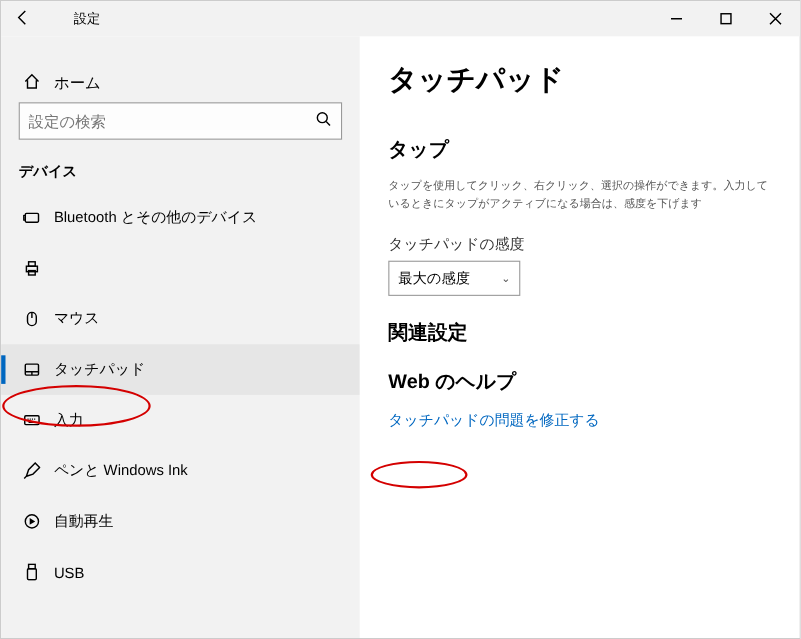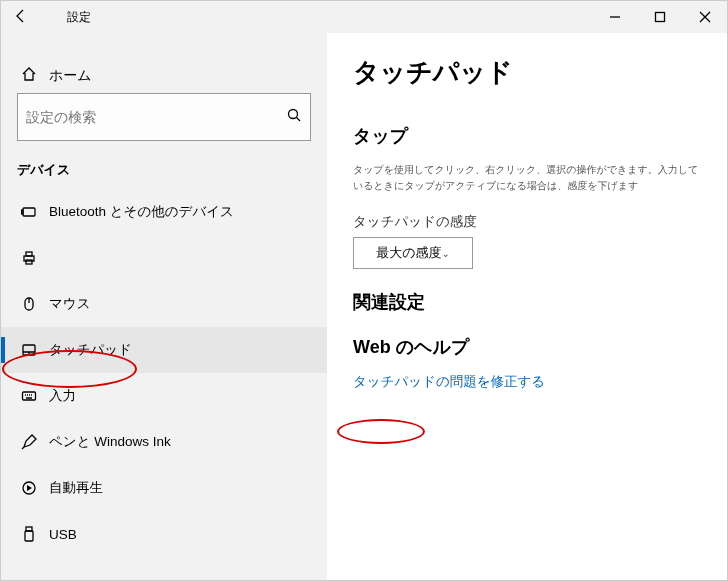--- a/index.html
+++ b/index.html
@@ -7,35 +7,35 @@
   .window { position: relative; width: 728px; height: 581px; display: flex; flex-direction: column; border: 1px solid #ccc; }
   .titlebar { height: 32px; display: flex; align-items: center; background: #f2f2f2; }
   .titlebar .back { width: 40px; text-align: center; font-size: 14px; }
   .titlebar .title { font-size: 12px; margin-left: 6px; padding-left: 20px; }
   .winbtns { margin-left: auto; display: flex; }
   .winbtns div { width: 45px; height: 32px; display: flex; align-items: center; justify-content: center; font-size: 12px; font-family: "Segoe UI Symbol", sans-serif; }
   .body { flex: 1; display: flex; min-height: 0; }
   .sidebar { width: 326px; background: #f2f2f2; display: flex; flex-direction: column; padding-top: 8px; overflow: hidden; }
   .home-row { display: flex; align-items: flex-end; height: 44px; padding-left: 20px; font-size: 14px; }
   .home-row .icon { width: 28px; text-align: left; }
-  .searchbox { margin: 8px 16px 14px 16px; height: 48px; border: 1px solid #999; display: flex; align-items: center; padding: 0 8px; background: #fdfdfd; }
+  .searchbox { margin: 8px 16px 14px 16px; height: 34px; border: 1px solid #999; display: flex; align-items: center; padding: 0 8px; background: #fdfdfd; }
   .searchbox input { flex: 1; border: none; outline: none; background: transparent; font-size: 14px; color: #666; }
   .category { font-size: 13px; font-weight: 600; padding: 6px 16px 10px 16px; }
   .nav { list-style: none; }
   .nav li { display: flex; align-items: center; height: 46px; padding-left: 20px; font-size: 13.5px; position: relative; }
   .nav li .icon { width: 28px; text-align: left; display: inline-flex; align-items: center; }
   .nav li.selected { background: #e6e6e6; }
   .nav li.selected::before { content: ""; position: absolute; left: 0; top: 10px; bottom: 10px; width: 4px; background: #0067c0; }
   .content { flex: 1; padding: 22px 26px 0 26px; overflow: hidden; font-size: 13.5px; color: #000; }
   .content h1 { font-size: 26px; font-weight: 600; margin-bottom: 34px; }
   .content h2 { font-size: 18px; font-weight: 600; margin: 21px 0 14px 0; }
   .content h2.first { margin-top: 0; }
   .desc { font-size: 10px; color: #555; line-height: 1.55; margin-bottom: 20px; }
   .label { font-size: 13.5px; color: #333; margin-bottom: 6px; }
-  .dropdown { width: 120px; height: 32px; border: 1px solid #999; display: flex; align-items: center; padding: 0 8px; font-size: 13px; justify-content: center; }
+  .dropdown { width: 120px; height: 32px; border: 1px solid #999; display: flex; align-items: center; padding: 0 8px; font-size: 13px; justify-content: space-between; }
   .dropdown .chev { font-size: 10px; color: #555; }
   .link { color: #0067c0; margin: 6px 0; display: block; font-size: 13.5px; }
   .annot { position: absolute; border: 2.5px solid #d40000; border-radius: 50%; pointer-events: none; }
   .annot-a { left: 1px; top: 349px; width: 135px; height: 38px; }
   .annot-b { left: 336px; top: 418px; width: 88px; height: 25px; }
   svg.i { width: 16px; height: 16px; stroke: #000; fill: none; stroke-width: 1.3; }
 </style>
 </head>
 <body>
 

